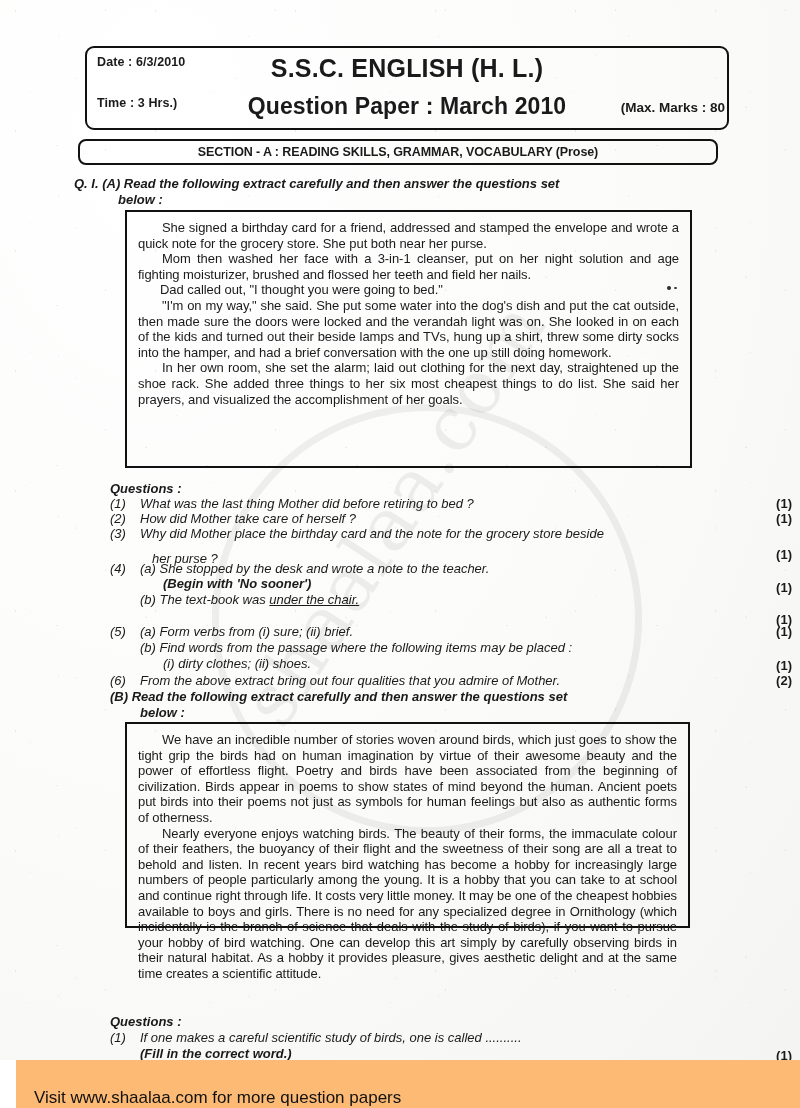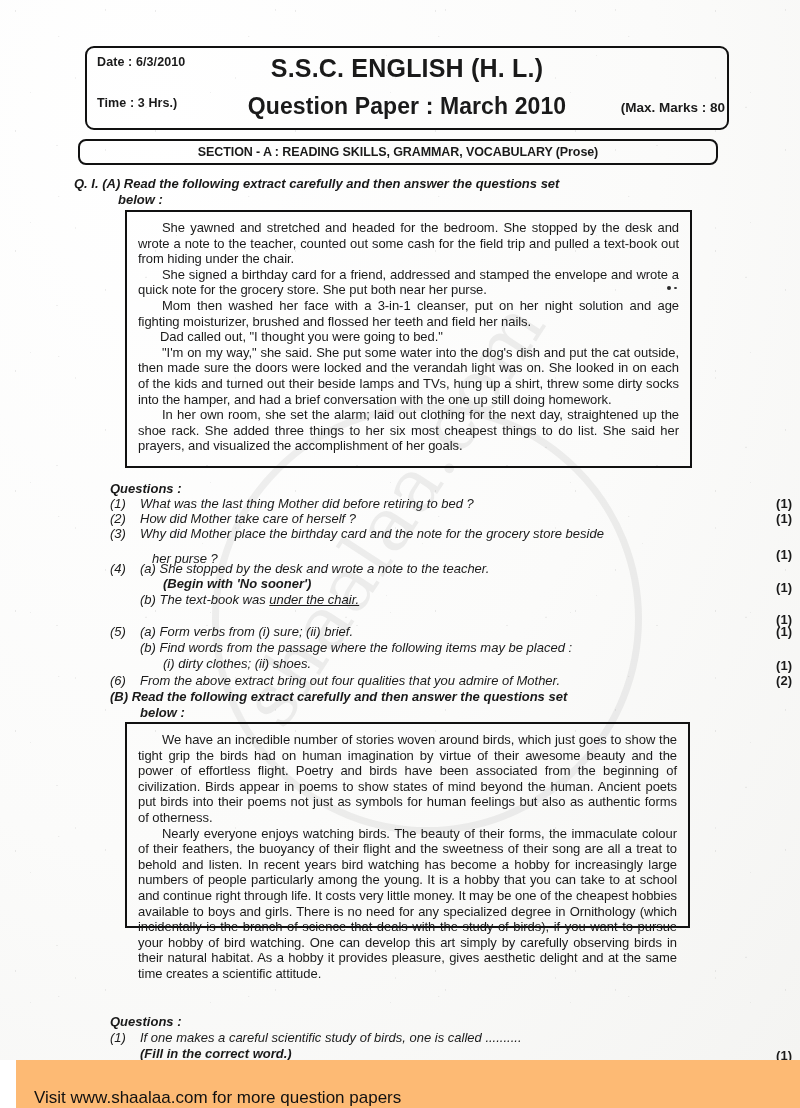--- a/index.html
+++ b/index.html
@@ -200,21 +200,20 @@
   </div>
 
   <div class="section-box">
     <span class="section-label">SECTION - A : READING SKILLS, GRAMMAR, VOCABULARY  (Prose)</span>
   </div>
 
   <div class="qline qbold" style="left:74px; top:176px;">Q. I. (A)  Read the following extract carefully and then answer the questions set</div>
   <div class="qline qbold" style="left:118px; top:192px;">below :</div>
 
   <div class="extract" style="left:125px; top:210px; width:567px; height:258px;">
-    <p>She yawned and stretched and headed for the bedroom. She stopped by the desk and wrote a note to the teacher, counted out some cash for the field trip and pulled a text-book out from hiding under the chair.</p>
     <p>She signed a birthday card for a friend, addressed and stamped the envelope and wrote a quick note for the grocery store. She put both near her purse.</p>
     <p>Mom then washed her face with a 3-in-1 cleanser, put on her night solution and age fighting moisturizer, brushed and flossed her teeth and field her nails.</p>
     <p class="tight">Dad called out, "I thought you were going to bed."</p>
     <p>"I'm on my way," she said. She put some water into the dog's dish and put the cat outside, then made sure the doors were locked and the verandah light was on. She looked in on each of the kids and turned out their beside lamps and TVs, hung up a shirt, threw some dirty socks into the hamper, and had a brief conversation with the one up still doing homework.</p>
     <p>In her own room, she set the alarm; laid out clothing for the next day, straightened up the shoe rack. She added three things to her six most cheapest things to do list. She said her prayers, and visualized the accomplishment of her goals.</p>
   </div>
 
   <div class="qline qbold" style="left:110px; top:481px;">Questions :</div>
 
   <div class="qline" style="left:110px; top:496px;">(1)</div>

